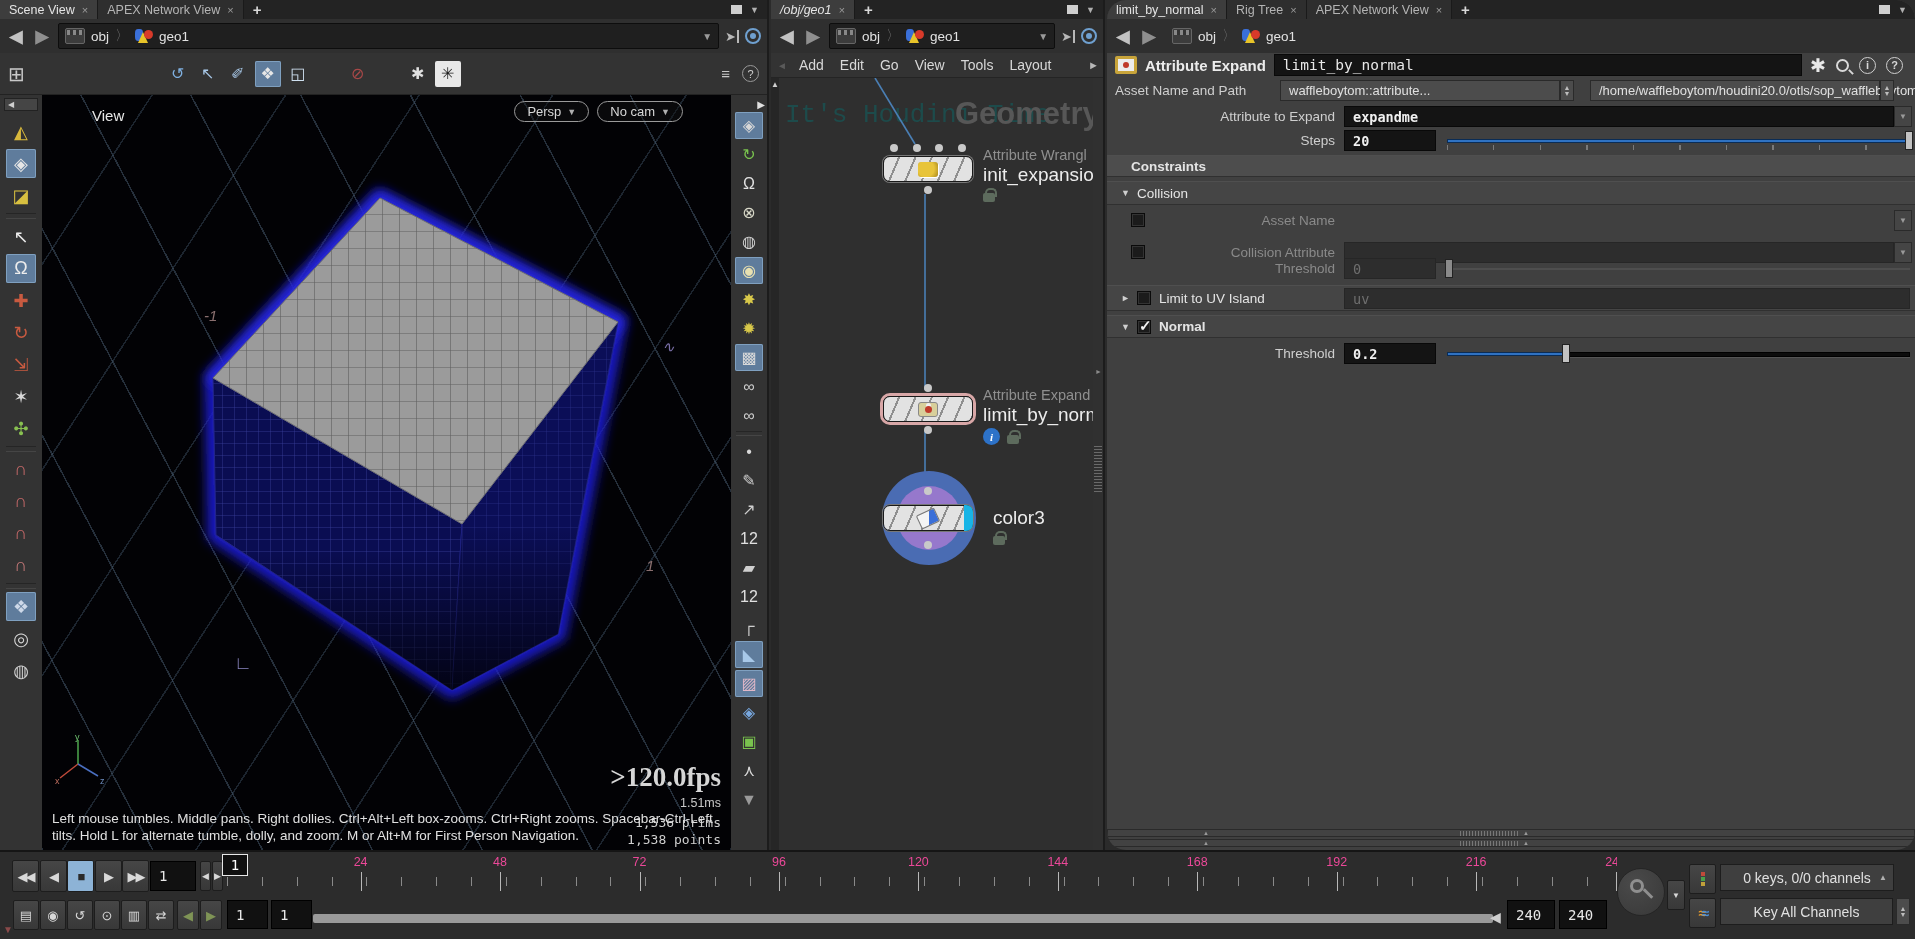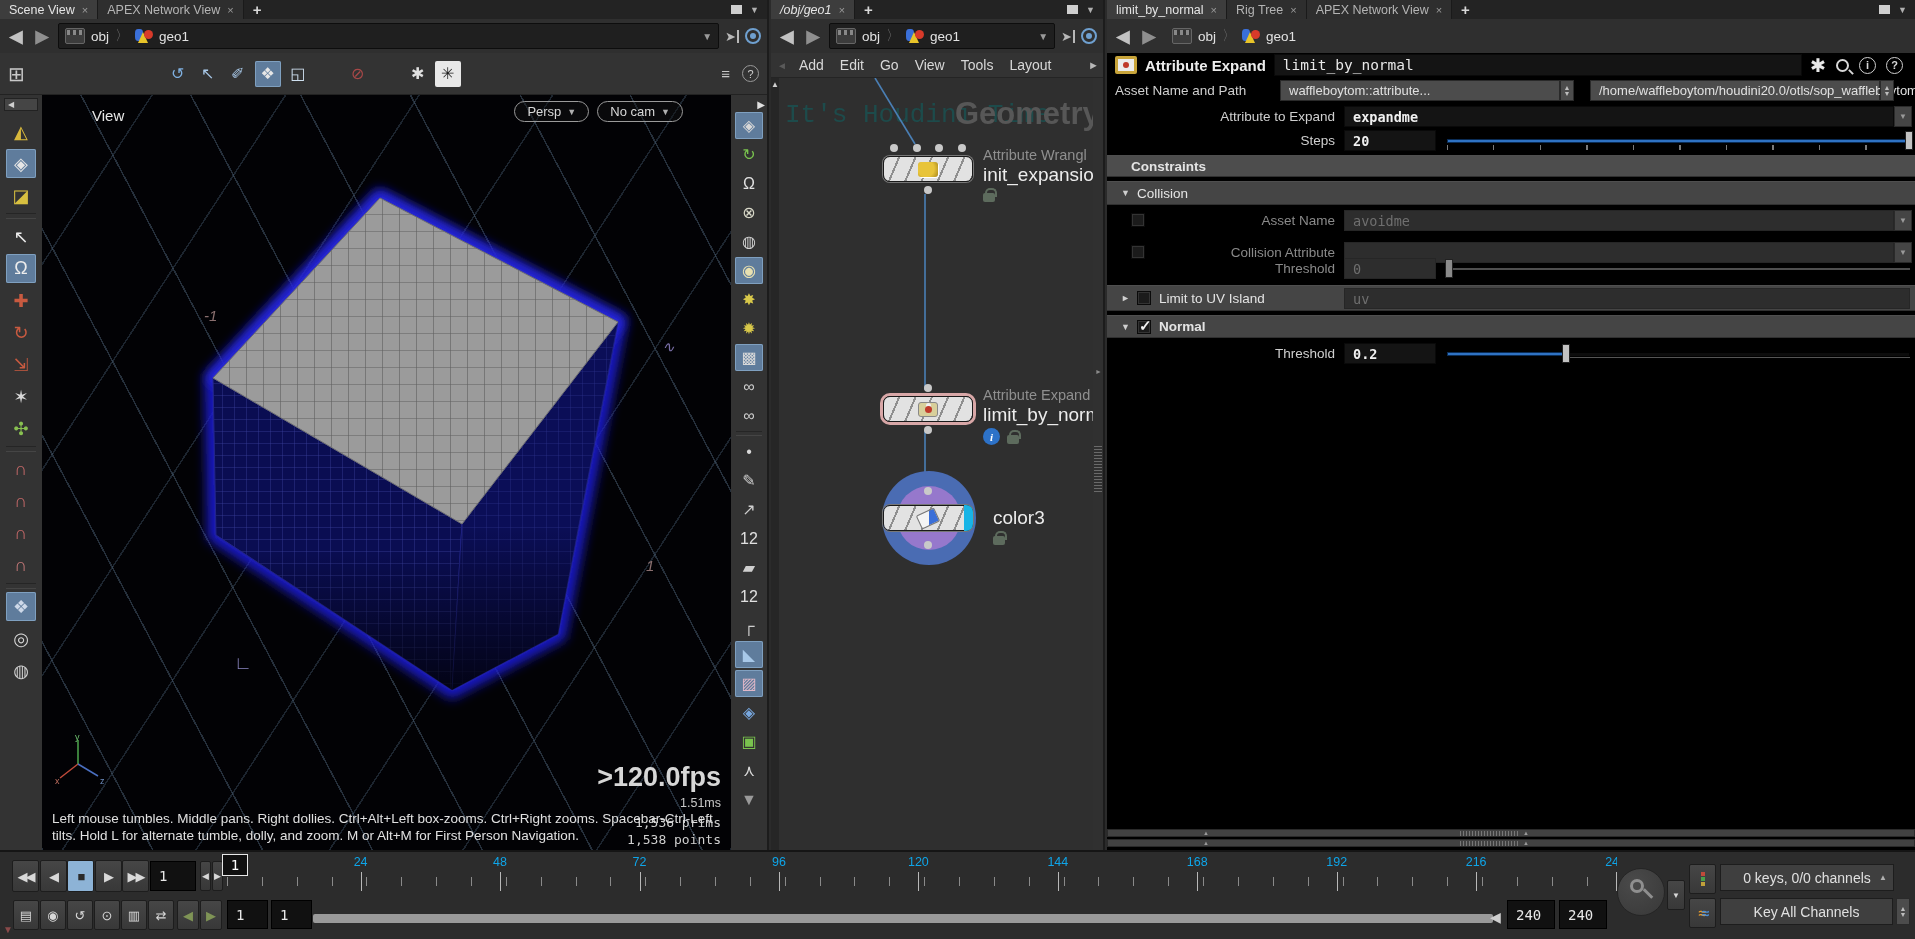--- a/index.html
+++ b/index.html
@@ -62,21 +62,21 @@
     background-image:
       repeating-linear-gradient(62deg, rgba(72,92,112,.50) 0 1.5px, transparent 1.5px 97px),
       repeating-linear-gradient(-57deg, rgba(64,84,104,.42) 0 1.5px, transparent 1.5px 112px); }
   .vlabel { position:absolute; left:50px; top:12px; color:#e8e8e8; font-size:15px; }
   .pills { position:absolute; right:48px; top:6px; display:flex; gap:8px; }
   .pill { border:1px solid #9a9a9a; border-radius:11px; color:#d8d8d8; font-size:13px; padding:2px 12px;
           background:rgba(20,20,20,.4); display:flex; gap:6px; align-items:center; }
   .pill .c { font-size:9px; color:#b0b0b0; }
   .gl { position:absolute; color:#8a6f6f; font-size:15px; font-style:italic; }
   .fpsblock { position:absolute; right:10px; bottom:40px; text-align:right; }
-  .fps { color:#d6d6d6; font-size:27px; font-weight:bold; font-family:Liberation Sans, sans-serif;margin-left:33px; }
+  .fps { color:#d6d6d6; font-size:27px; font-weight:bold; font-family:Liberation Serif, serif;margin-left:33px; }
   .ms  { color:#c8c8c8; font-size:12.5px; margin-top:3px; }
   .stats { position:absolute; right:10px; bottom:2px; text-align:right;
            font-family:"DejaVu Sans Mono", monospace; font-size:13px; color:#cfcfcf; line-height:17px; }
   .vphelp { position:absolute; left:10px; bottom:6px; width:672px; color:#e0e0e0; font-size:13.5px; line-height:17px; }
   .gizmo { position:absolute; left:12px; bottom:64px; }
 
   
   .lefttools { position:absolute; left:0; top:95px; bottom:0; width:42px; background:#333333;
                display:flex; flex-direction:column; align-items:center; padding-top:22px; gap:3px; overflow:hidden; }
   .collapsebar { position:absolute; left:4px; top:3px; width:34px; height:13px; background:#454545;
@@ -126,21 +126,21 @@
   .ring .inner { position:absolute; inset:15px; border-radius:50%; background:#9678cc; }
   .flagstrip { position:absolute; right:-1px; top:-1px; bottom:-1px; width:9px; background:#18b4e6; border-radius:0 7px 7px 0; }
   .nico { width:20px; height:15px; border-radius:3px; position:relative; z-index:2; }
   .nico.wrangle { background:radial-gradient(circle at 40% 45%, #e8c43a 55%, #a8871b 100%); box-shadow:1px 1px 0 #fff; }
   .nico.aexp { background:#d8cf9a; border:1px solid #888; }
   .nico.aexp:before { content:""; position:absolute; left:6px; top:3px; width:7px; height:7px; border-radius:50%; background:#c03a2a; box-shadow:0 -4px 0 -1px #f0f0f0; }
   .nico.paint { background:linear-gradient(115deg,#f4f4f4 55%,#3a6fd8 56%); border:1px solid #777; border-radius:2px; transform:rotate(-25deg); }
   .wiresvg { position:absolute; inset:0; pointer-events:none; }
 
   
-  .pane.params { background:#000000; }
+  .pane.params { background:#404040;border-radius:19px; }
   .phead { position:absolute; left:0; top:52px; width:100%; height:26px; display:flex; align-items:center; padding:0 8px; gap:8px; }
   .ptypeico { width:22px; height:18px; background:#c8a43a; border-radius:2px; position:relative; flex:none; }
   .ptypeico:before { content:""; position:absolute; inset:3px; background:#ececec; }
   .ptypeico:after { content:""; position:absolute; left:8px; top:6px; width:6px; height:6px; border-radius:50%; background:#c03a2a; }
   .ptitle { color:#ececec; font-size:15px; font-weight:bold; white-space:nowrap; }
   .pnamefield { flex:1; height:22px; background:#141414; border:1px solid #090909; color:#e8e8e8;
                 font-family:"DejaVu Sans Mono",monospace; font-size:14.5px; display:flex; align-items:center; padding:0 8px; }
   .phicons { display:flex; gap:10px; align-items:center; padding-right:4px; }
   .gear { color:#e8e8e8; font-size:19px; }
   .mag { width:13px; height:13px; border:2px solid #d8d8d8; border-radius:50%; position:relative; }
@@ -184,21 +184,21 @@
   .pbtn { position:absolute; height:32px; background:linear-gradient(#464646,#383838); border:1px solid #1d1d1d;
           border-radius:2px; color:#d8d8d8; display:flex; align-items:center; justify-content:center; font-size:13px; }
   .pbtn.stop { background:#8db3d6; color:#2a2a2a; }
   .pbtn.sm { height:30px; }
   .pfieldb { position:absolute; background:#111; border:1px solid #000; color:#e8e8e8;
              font-family:"DejaVu Sans Mono",monospace; font-size:14px; display:flex; align-items:center; padding:0 8px; }
   .ruler { position:absolute; left:227px; top:3px; width:1390px; height:40px; overflow:hidden; }
   .ruler .minors { position:absolute; left:0; top:22px; width:100%; height:9px;
       background:repeating-linear-gradient(90deg,#8a8a8a 0 1px,transparent 1px 34.86px); }
   .rmark { position:absolute; top:0; width:0; }
-  .rlab { position:absolute; left:0; transform:translateX(-50%); color:#0ea5e9; font-size:12.5px; top:0; }
+  .rlab { position:absolute; left:0; transform:translateX(-50%); color:#ec4899; font-size:12.5px; top:0; }
   .rtick { position:absolute; left:0; top:17px; width:1px; height:19px; background:#b8b8b8; display:block; }
   .fflag { position:absolute; left:222px; top:2px; width:26px; height:22px; background:#101010; border:1.5px solid #e8e8e8;
            color:#fff; font-size:14px; display:flex; align-items:center; justify-content:center; z-index:3;
            font-family:"DejaVu Sans Mono",monospace; }
   .rangetrack { position:absolute; left:313px; top:62px; width:1180px; height:9px; background:#9a9a9a; border-radius:2px; }
   .rangehandle { position:absolute; left:1490px; top:57px; color:#cfcfcf; font-size:14px; }
   .keycircle { position:absolute; left:1617px; top:16px; width:48px; height:48px; border-radius:50%;
                background:radial-gradient(circle at 35% 30%, #4a4a4a, #383838); border:1px solid #252525; }
   .keyglyph { position:absolute; left:12px; top:10px; width:14px; height:14px; border:3px solid #8f8f8f; border-radius:50%; }
   .keyglyph:after { content:""; position:absolute; left:9px; top:10px; width:12px; height:3px; background:#8f8f8f; transform:rotate(45deg); }
@@ -775,21 +775,20 @@
     </div>
 
     <div class="band" style="top:181px;height:24px">
       <span class="tri">▼</span>
       <span>Collision</span>
     </div>
 
     <div class="prow" style="top:210px">
       <span class="cbox rowcbox"></span>
       <span class="plabel dis">Asset Name</span>
-      <div class="pfield disabled" style="left:237px;width:550px">avoidme</div>
       <div class="ddbtn" style="left:787px">
           <span>▼</span>
         </div>
     </div>
 
     <div class="prow" style="top:242px">
       <span class="cbox rowcbox"></span>
       <span class="plabel dis">Collision Attribute</span>
       <div class="pfield disabled" style="left:237px;width:550px"></div>
       <div class="ddbtn" style="left:787px">

